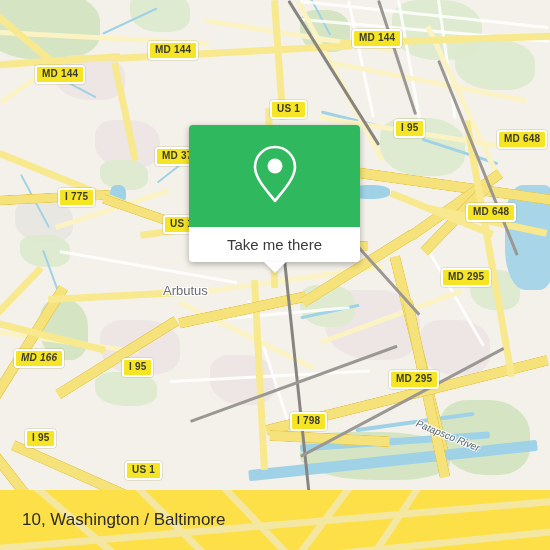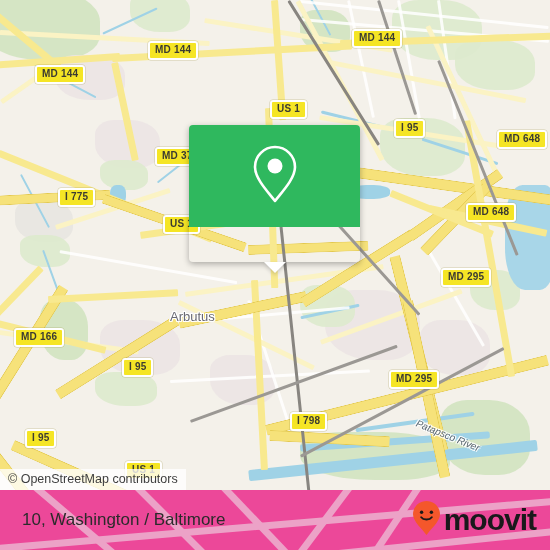--- a/index.html
+++ b/index.html
@@ -93,21 +93,21 @@
     width:0;height:0;
     border-left:11px solid transparent;
     border-right:11px solid transparent;
     border-top:11px solid #ffffff;
     filter:drop-shadow(0 2px 2px rgba(0,0,0,.18));
   }
 
   
   #footer{
     position:absolute;left:0;top:490px;width:550px;height:60px;
-    background:#ec4899;overflow:hidden;
+    background:#fde047;overflow:hidden;
   }
   #footer-watermark{
     position:absolute;left:0;top:-60px;width:550px;height:180px;
     opacity:.55;
   }
   #footer-title{
     position:absolute;left:22px;top:50%;transform:translateY(-50%);
     color:#2b2b2b;font-size:17px;white-space:nowrap;
   }
   #brand{
@@ -247,68 +247,59 @@
         <div class="shield" style="left: 35px; top: 65px;">MD 144</div>
         <div class="shield" style="left: 352px; top: 29px;">MD 144</div>
         <div class="shield" style="left: 270px; top: 100px;">US 1</div>
         <div class="shield" style="left: 394px; top: 119px;">I 95</div>
         <div class="shield" style="left: 497px; top: 130px;">MD 648</div>
         <div class="shield" style="left: 155px; top: 147px;">MD 37</div>
         <div class="shield" style="left: 58px; top: 188px;">I 775</div>
         <div class="shield" style="left: 466px; top: 203px;">MD 648</div>
         <div class="shield" style="left: 163px; top: 215px;">US 1</div>
         <div class="shield" style="left: 441px; top: 268px;">MD 295</div>
-        <div class="shield" style="left: 14px; top: 328px;">MD 166</div>
+        <div class="shield" style="left: 14px; top: 349px; font-style: italic;">MD 166</div>
         <div class="shield" style="left: 122px; top: 358px;">I 95</div>
         <div class="shield" style="left: 389px; top: 370px;">MD 295</div>
         <div class="shield" style="left: 25px; top: 429px;">I 95</div>
         <div class="shield" style="left: 290px; top: 412px;">I 798</div>
         <div class="shield" style="left: 125px; top: 461px;">US 1</div>
       </div>
     <div id="places">
-        <div class="placelabel" style="left: 170px; top: 283px; margin-top: 26px;">Arbutus</div>
+        <div class="placelabel" style="left: 163px; top: 283px;">Arbutus</div>
       </div>
     <div id="rivers">
         <div class="riverlabel" style="left: 414px; top: 430px; transform: rotate(22deg);">Patapsco River</div>
       </div>
 
-    <div id="attrib">© OpenStreetMap contributors</div>
   </div>
 
   <div id="card">
     <div id="card-top">
       <span>
         <svg width="52" height="62" viewBox="0 0 52 62" aria-hidden="true">
           <path d="M26 4 C15 4 6 13 6 24 C6 36 20 50 26 58 C32 50 46 36 46 24 C46 13 37 4 26 4 Z" fill="none" stroke="#ffffff" stroke-width="2.6" stroke-linejoin="round"></path>
           <circle cx="26" cy="23" r="7.5" fill="#ffffff"></circle>
         </svg>
       </span>
+    </div>
+    <div id="card-bottom">
+      <span id="card-label">Take me there</span>
     </div>
     <div id="card-pointer"></div>
   </div>
 
   <div id="footer">
     <svg id="footer-watermark" viewBox="0 0 550 180" preserveAspectRatio="none">
       <g stroke="#ededed" stroke-width="7" fill="none">
         <path d="M-20 10 L180 180"></path>
         <path d="M60 -20 L260 180"></path>
         <path d="M150 -20 L350 190"></path>
         <path d="M330 190 L470 -20"></path>
         <path d="M250 190 L400 -10"></path>
         <path d="M-20 120 L570 70"></path>
         <path d="M-20 160 L570 100"></path>
       </g>
     </svg>
     <div id="footer-title">10, Washington / Baltimore</div>
-    <div id="brand">
-      <span>
-        <svg width="29" height="36" viewBox="0 0 29 36" aria-hidden="true">
-          <path d="M14.5 1 C7 1 1 7 1 14.3 C1 21.5 11 30 14.5 35 C18 30 28 21.5 28 14.3 C28 7 22 1 14.5 1 Z" fill="#f4572b"></path>
-          <circle cx="9.6" cy="12.2" r="1.7" fill="#1a1a1a"></circle>
-          <circle cx="19.4" cy="12.2" r="1.7" fill="#1a1a1a"></circle>
-          <path d="M9.2 17.2 C11.4 20.2 17.6 20.2 19.8 17.2" fill="none" stroke="#1a1a1a" stroke-width="1.9" stroke-linecap="round"></path>
-        </svg>
-      </span>
-      <span id="brand-text">moovit</span>
-    </div>
   </div>
 
 </div>
 
 </body></html>

